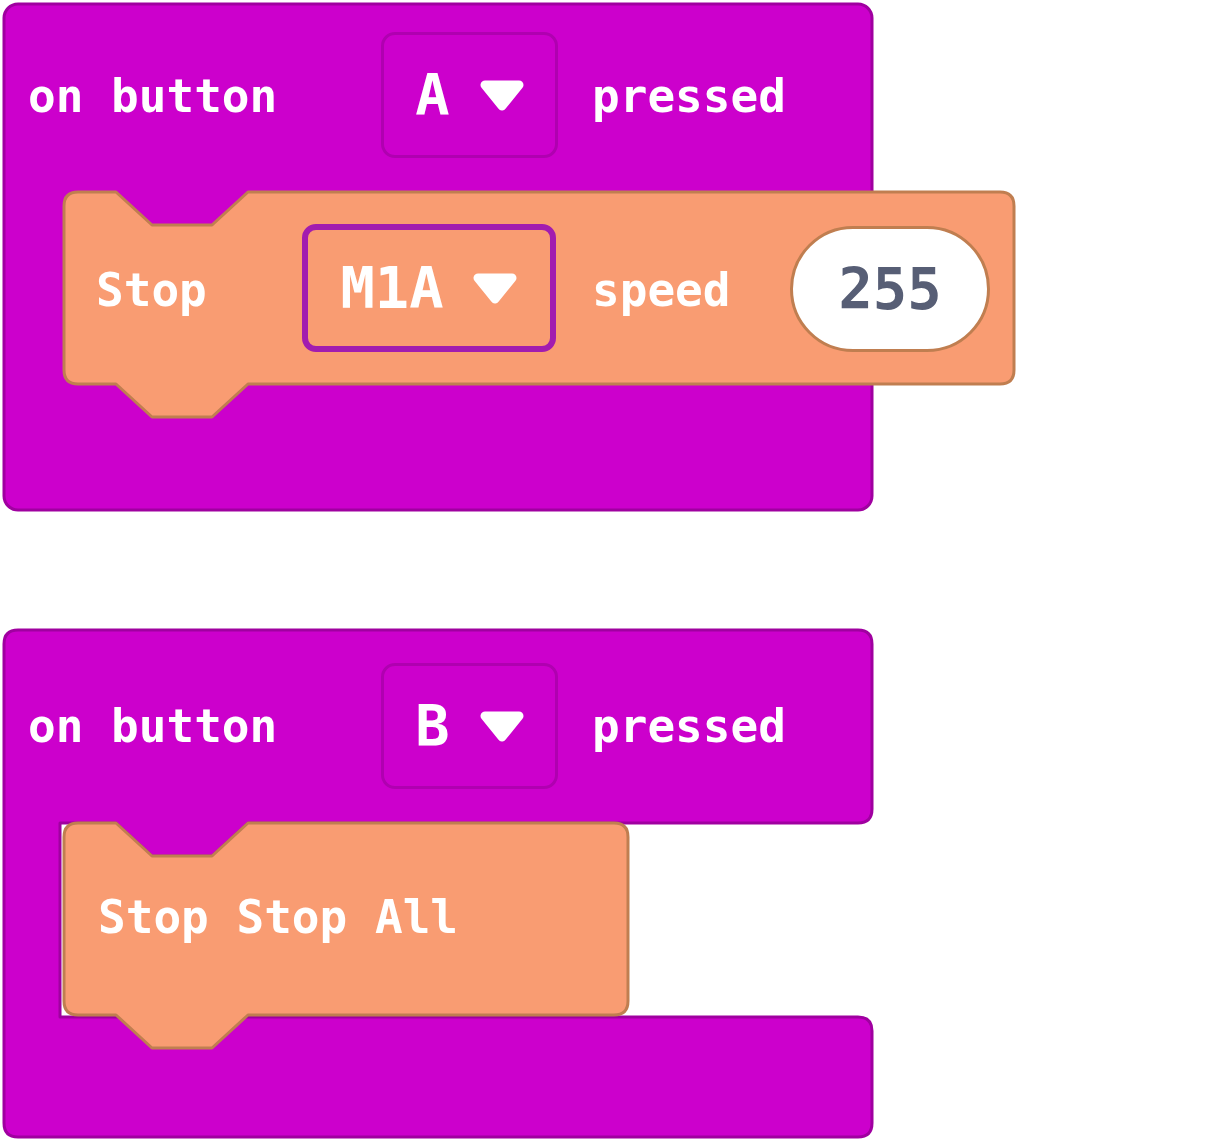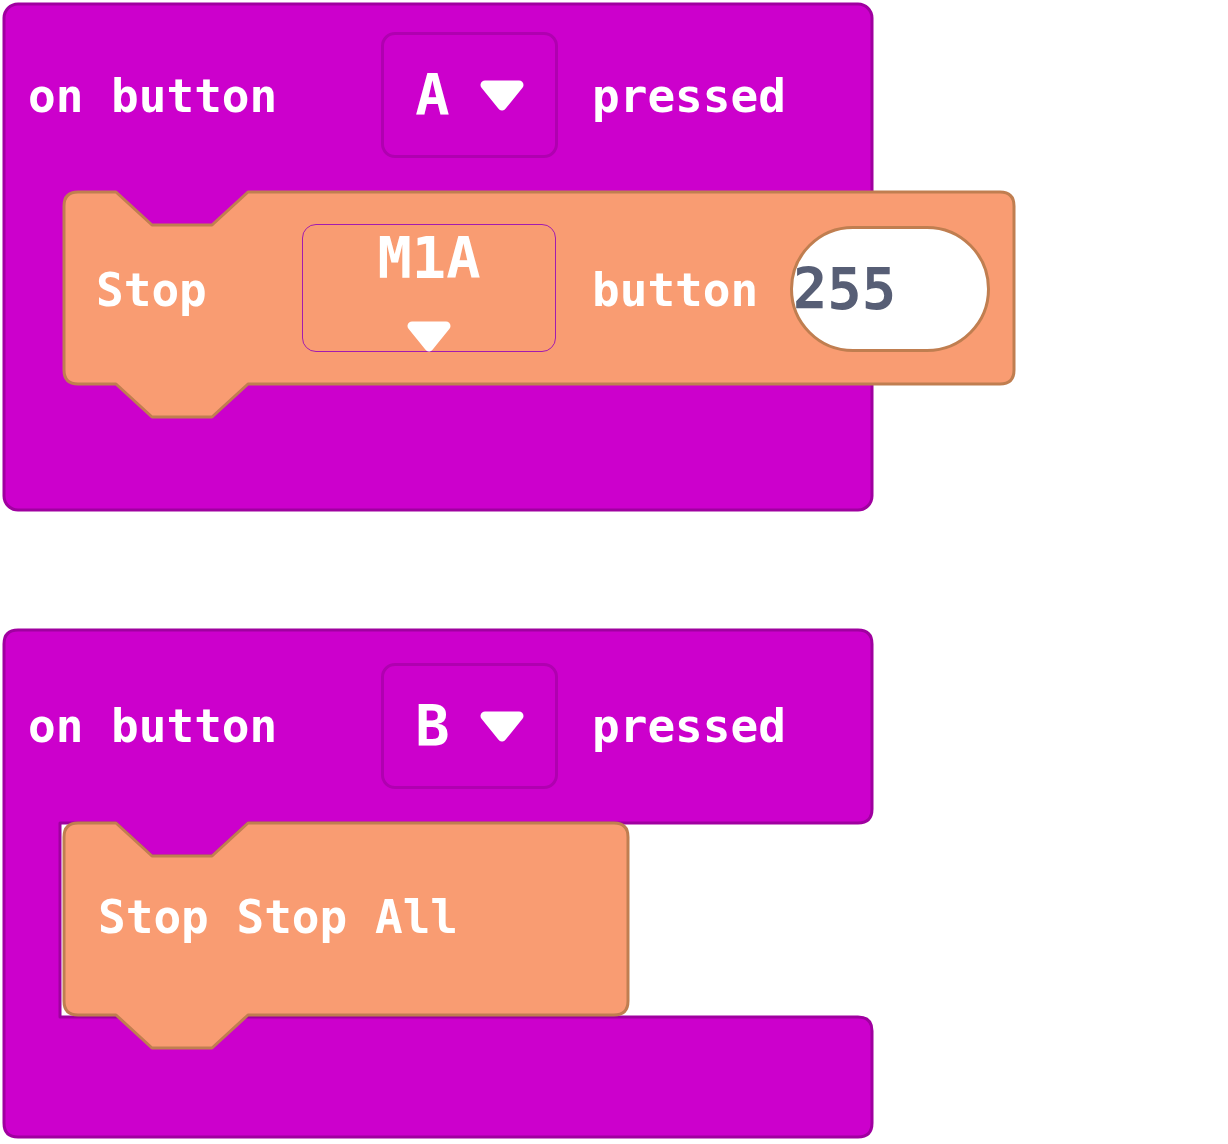--- a/index.html
+++ b/index.html
@@ -12,27 +12,27 @@
   .btext{
     position:absolute;z-index:3;height:80px;display:flex;align-items:center;
     font-size:46px;font-weight:600;color:#ffffff;line-height:1;white-space:nowrap;
   }
   .dropdown{
     position:absolute;z-index:3;box-sizing:border-box;border-radius:14px;
     display:flex;align-items:center;justify-content:center;gap:30px;
     font-size:57px;font-weight:600;color:#ffffff;cursor:pointer;
   }
   .dd-magenta{border:3px solid #b000b0;width:177px;height:126px;}
-  .dd-orange{border:1px solid #a21caf;width:254px;height:128px;flex-direction:column;}
+  .dd-orange{border:6px solid #a21caf;width:254px;height:128px;}
   .tri{flex:0 0 auto;}
   .pill{
     position:absolute;z-index:3;box-sizing:border-box;
     left:790px;top:226px;width:200px;height:126px;border-radius:63px;
     background:#ffffff;border:3px solid #c07e50;
-    display:flex;align-items:center;justify-content:flex-start;
+    display:flex;align-items:center;justify-content:center;
     font-size:57px;font-weight:600;color:#575e75;cursor:text;
   }
 </style>
 </head>
 <body>
 
 <svg id="shapes" width="1228" height="1144" viewBox="0 0 1228 1144">
 
   <rect x="4" y="4" width="868" height="506" rx="14" fill="#cc00cc" stroke="#a000a0" stroke-width="3"></rect>
 
@@ -56,21 +56,21 @@
 
 <div class="btext" style="left:96px;top:250px;">Stop</div>
 
 <div class="dropdown dd-orange" style="left:302px;top:224px;">
   <span>M1A</span>
   <svg class="tri" width="44" height="31" viewBox="0 0 44 31">
     <path d="M5 5 H39 L22 26 Z" fill="#ffffff" stroke="#ffffff" stroke-width="9" stroke-linejoin="round"></path>
   </svg>
 </div>
 
-<div class="btext" style="left:592px;top:250px;">button</div>
+<div class="btext" style="left:592px;top:250px;">speed</div>
 
 <div class="pill">
   <span>255</span>
 </div>
 
 <div class="btext" style="left:28px;top:686px;">on button</div>
 
 <div class="dropdown dd-magenta" style="left:381px;top:663px;">
   <span>B</span>
   <svg class="tri" width="44" height="31" viewBox="0 0 44 31">

